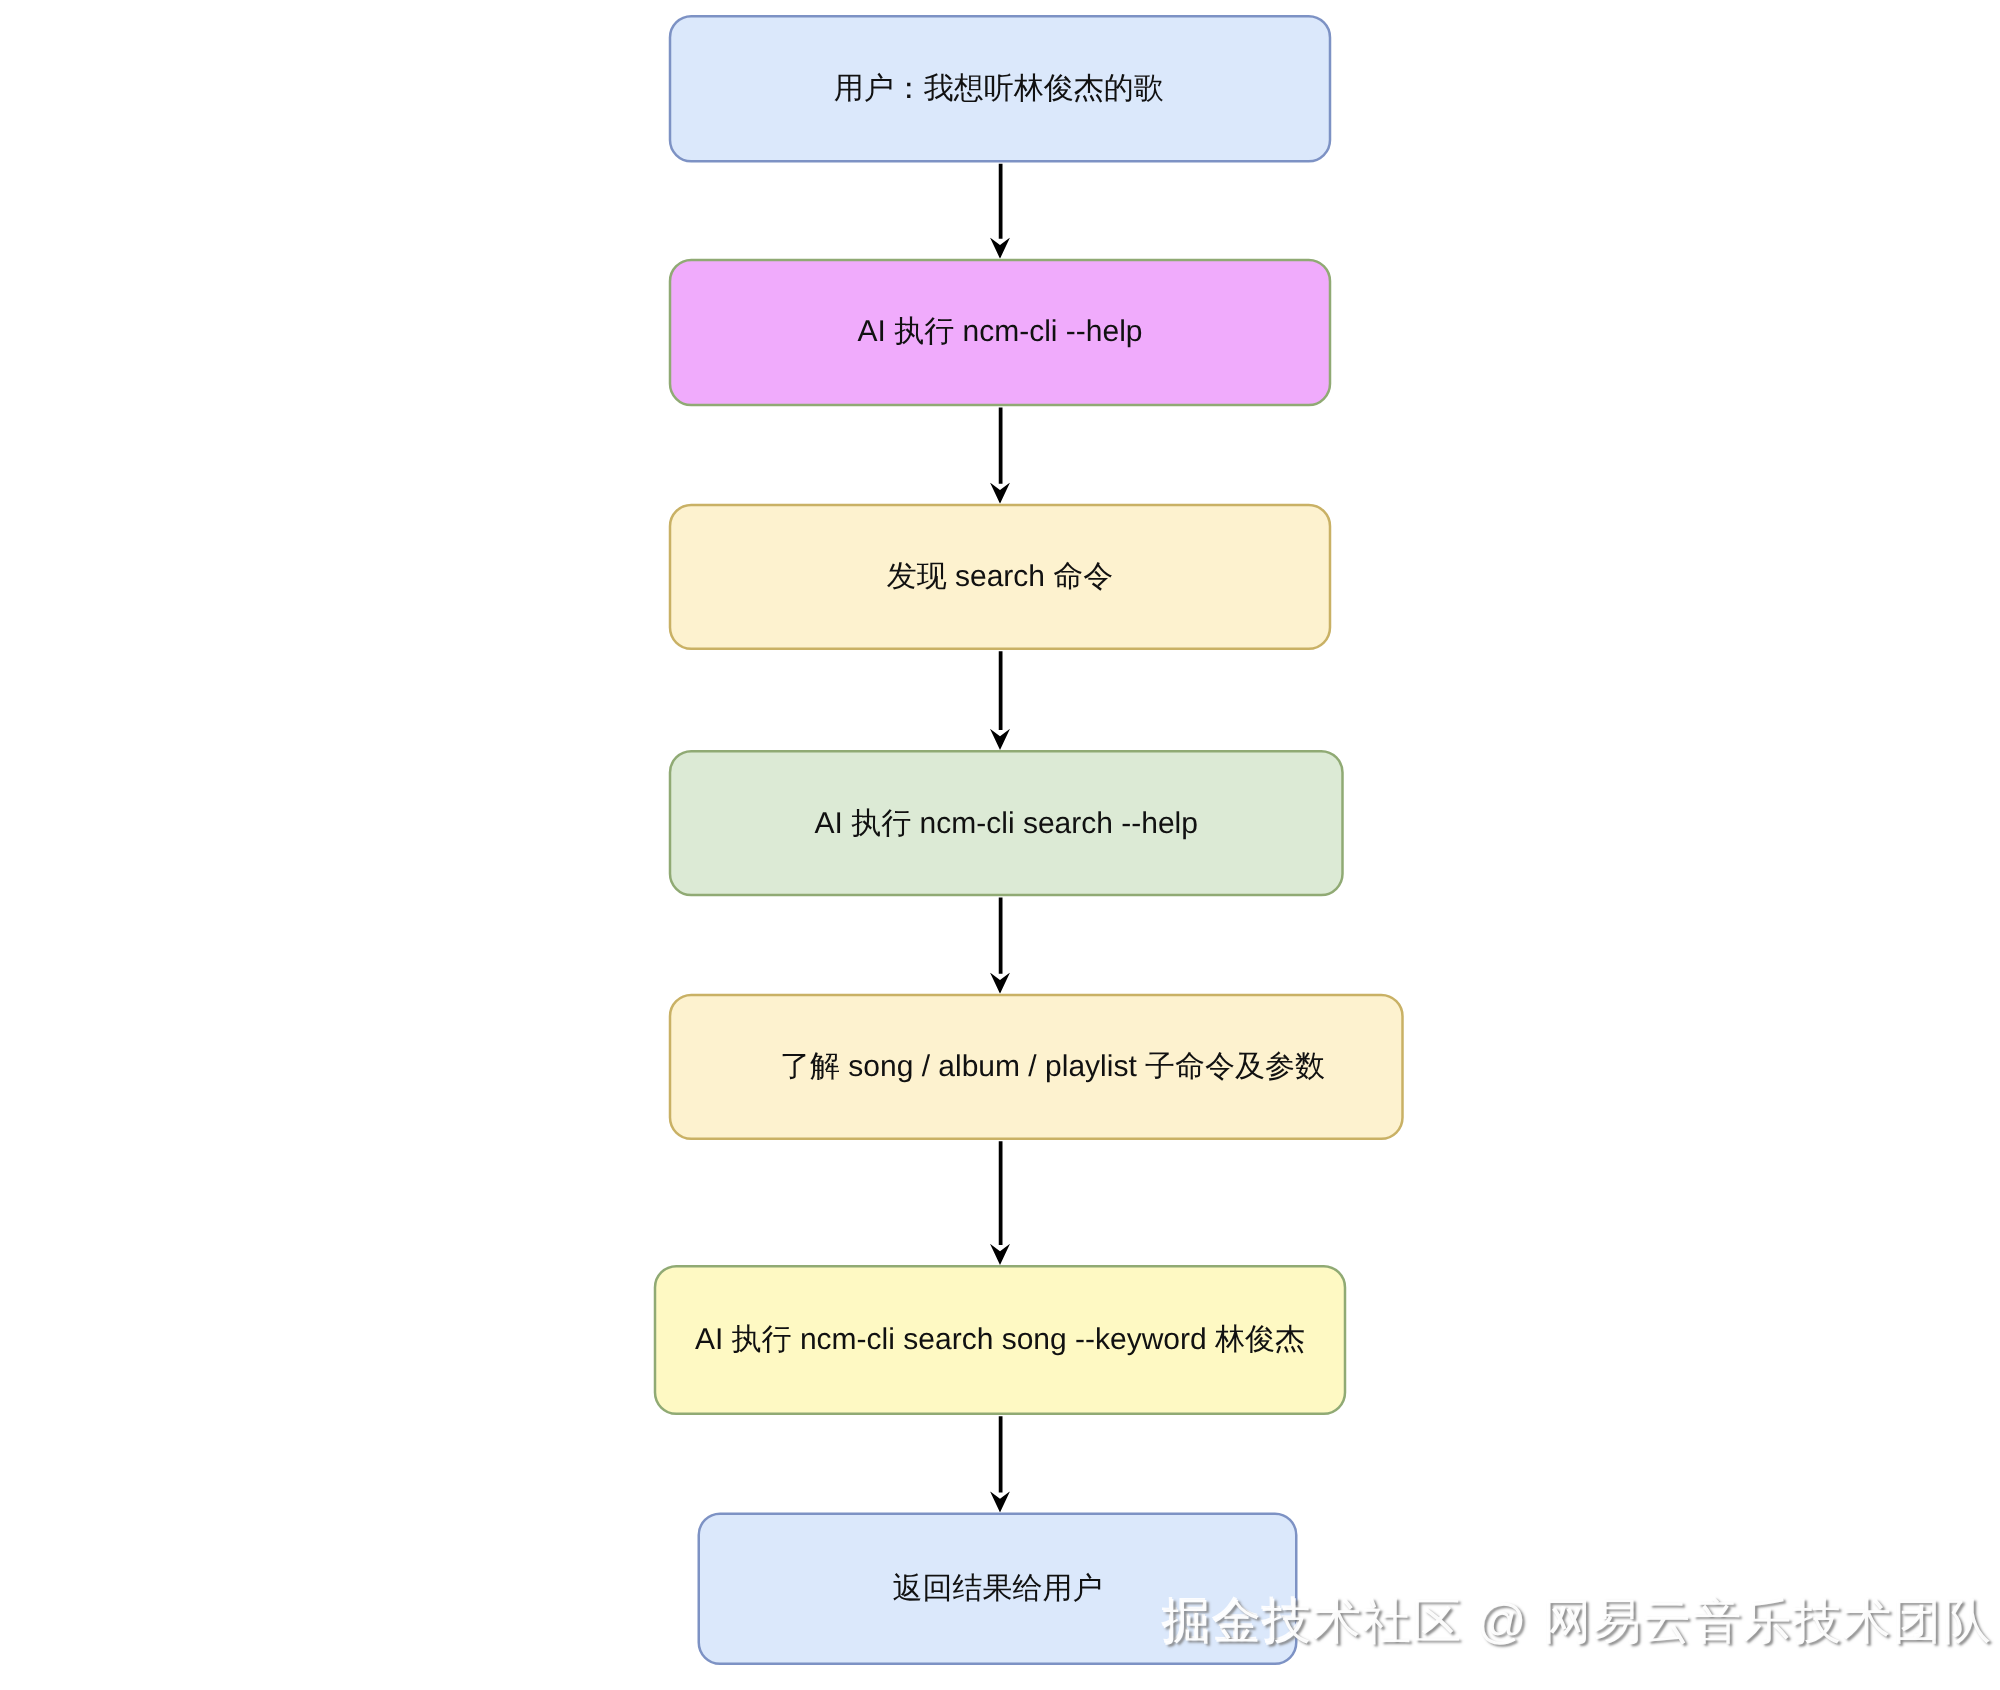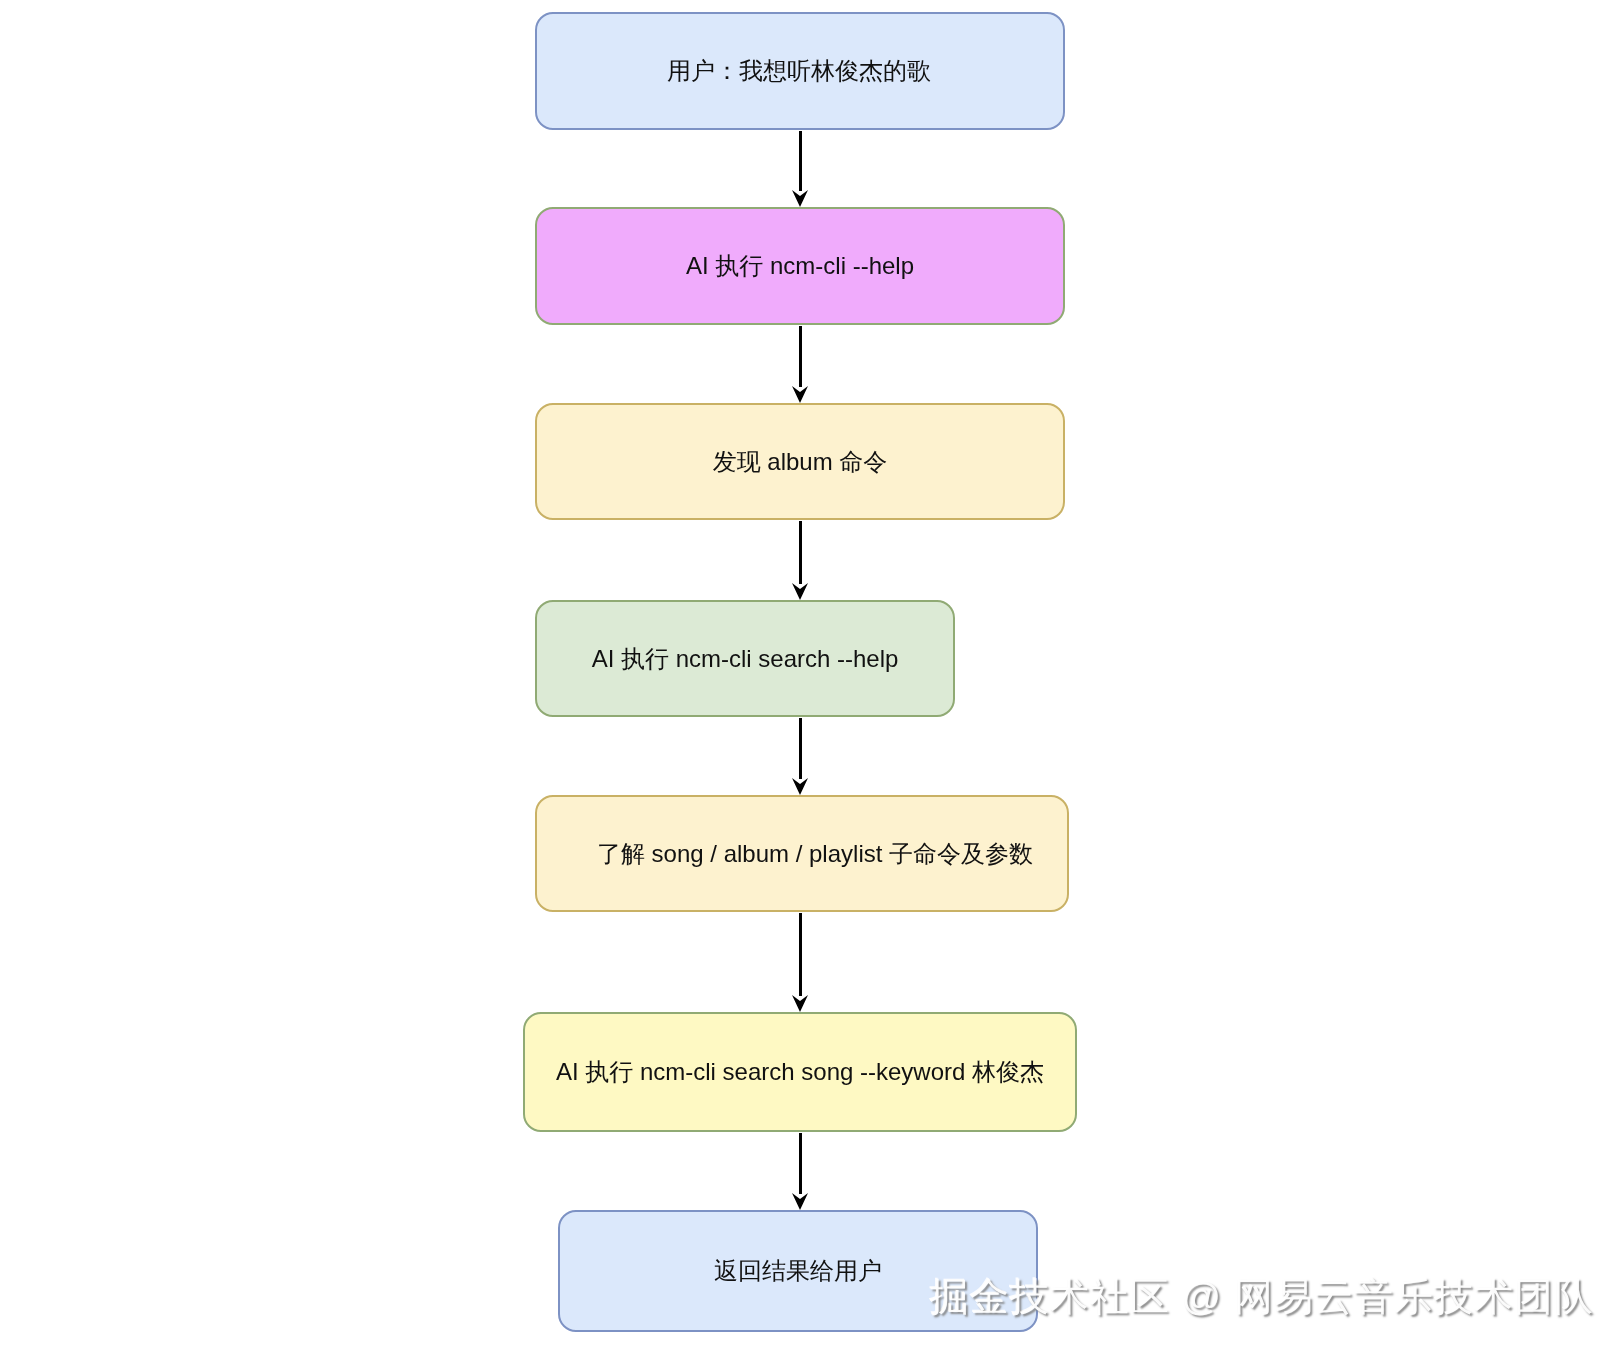--- a/index.html
+++ b/index.html
@@ -20,22 +20,22 @@
     justify-content:center;
     text-align:center;
     font-size:24px;
     color:#111111;
     padding:0 14px;
     line-height:1.3;
   }
   .node-1{left:535px;top:12px;width:530px;height:118px;padding-left:12px;}
   .node-2{left:535px;top:207px;width:530px;height:118px;}
   .node-3{left:535px;top:403px;width:530px;height:117px;}
-  .node-4{left:535px;top:600px;width:420px;height:117px;}
-  .node-5{left:535px;top:795px;width:534px;height:117px;padding-left:40px;}
+  .node-4{left:535px;top:600px;width:540px;height:117px;}
+  .node-5{left:535px;top:795px;width:588px;height:117px;padding-left:40px;}
   .node-6{left:523px;top:1012px;width:554px;height:120px;}
   .node-7{left:558px;top:1210px;width:480px;height:122px;}
   .flow-arrow{
     position:absolute;
     left:792px;
     width:16px;
     display:flex;
     flex-direction:column;
     align-items:center;
   }
@@ -85,21 +85,21 @@
   <div class="flow-node node-2" style="background: #f0abfc; border-color: rgb(144, 170, 116);">
     <span>AI 执行 ncm-cli --help</span>
   </div>
 
   <div class="flow-arrow arrow-2">
     <div class="arrow-line"></div>
     <div class="arrow-head"></div>
   </div>
 
   <div class="flow-node node-3" style="background: rgb(253, 242, 207); border-color: rgb(201, 177, 101);">
-    <span>发现 album 命令</span>
+    <span>发现 search 命令</span>
   </div>
 
   <div class="flow-arrow arrow-3">
     <div class="arrow-line"></div>
     <div class="arrow-head"></div>
   </div>
 
   <div class="flow-node node-4" style="background: rgb(220, 234, 213); border-color: rgb(144, 170, 116);">
     <span>AI 执行 ncm-cli search --help</span>
   </div>

